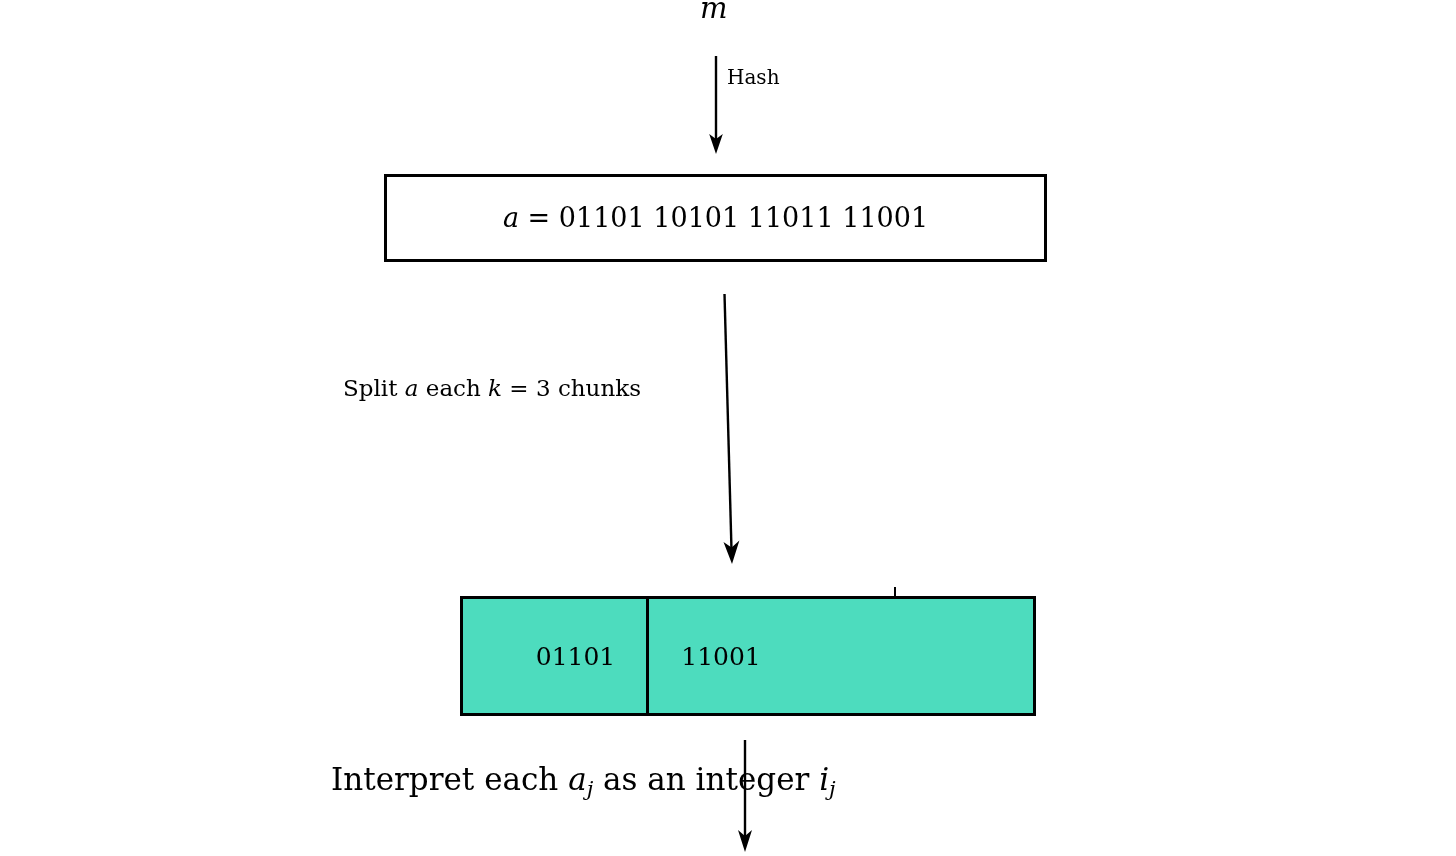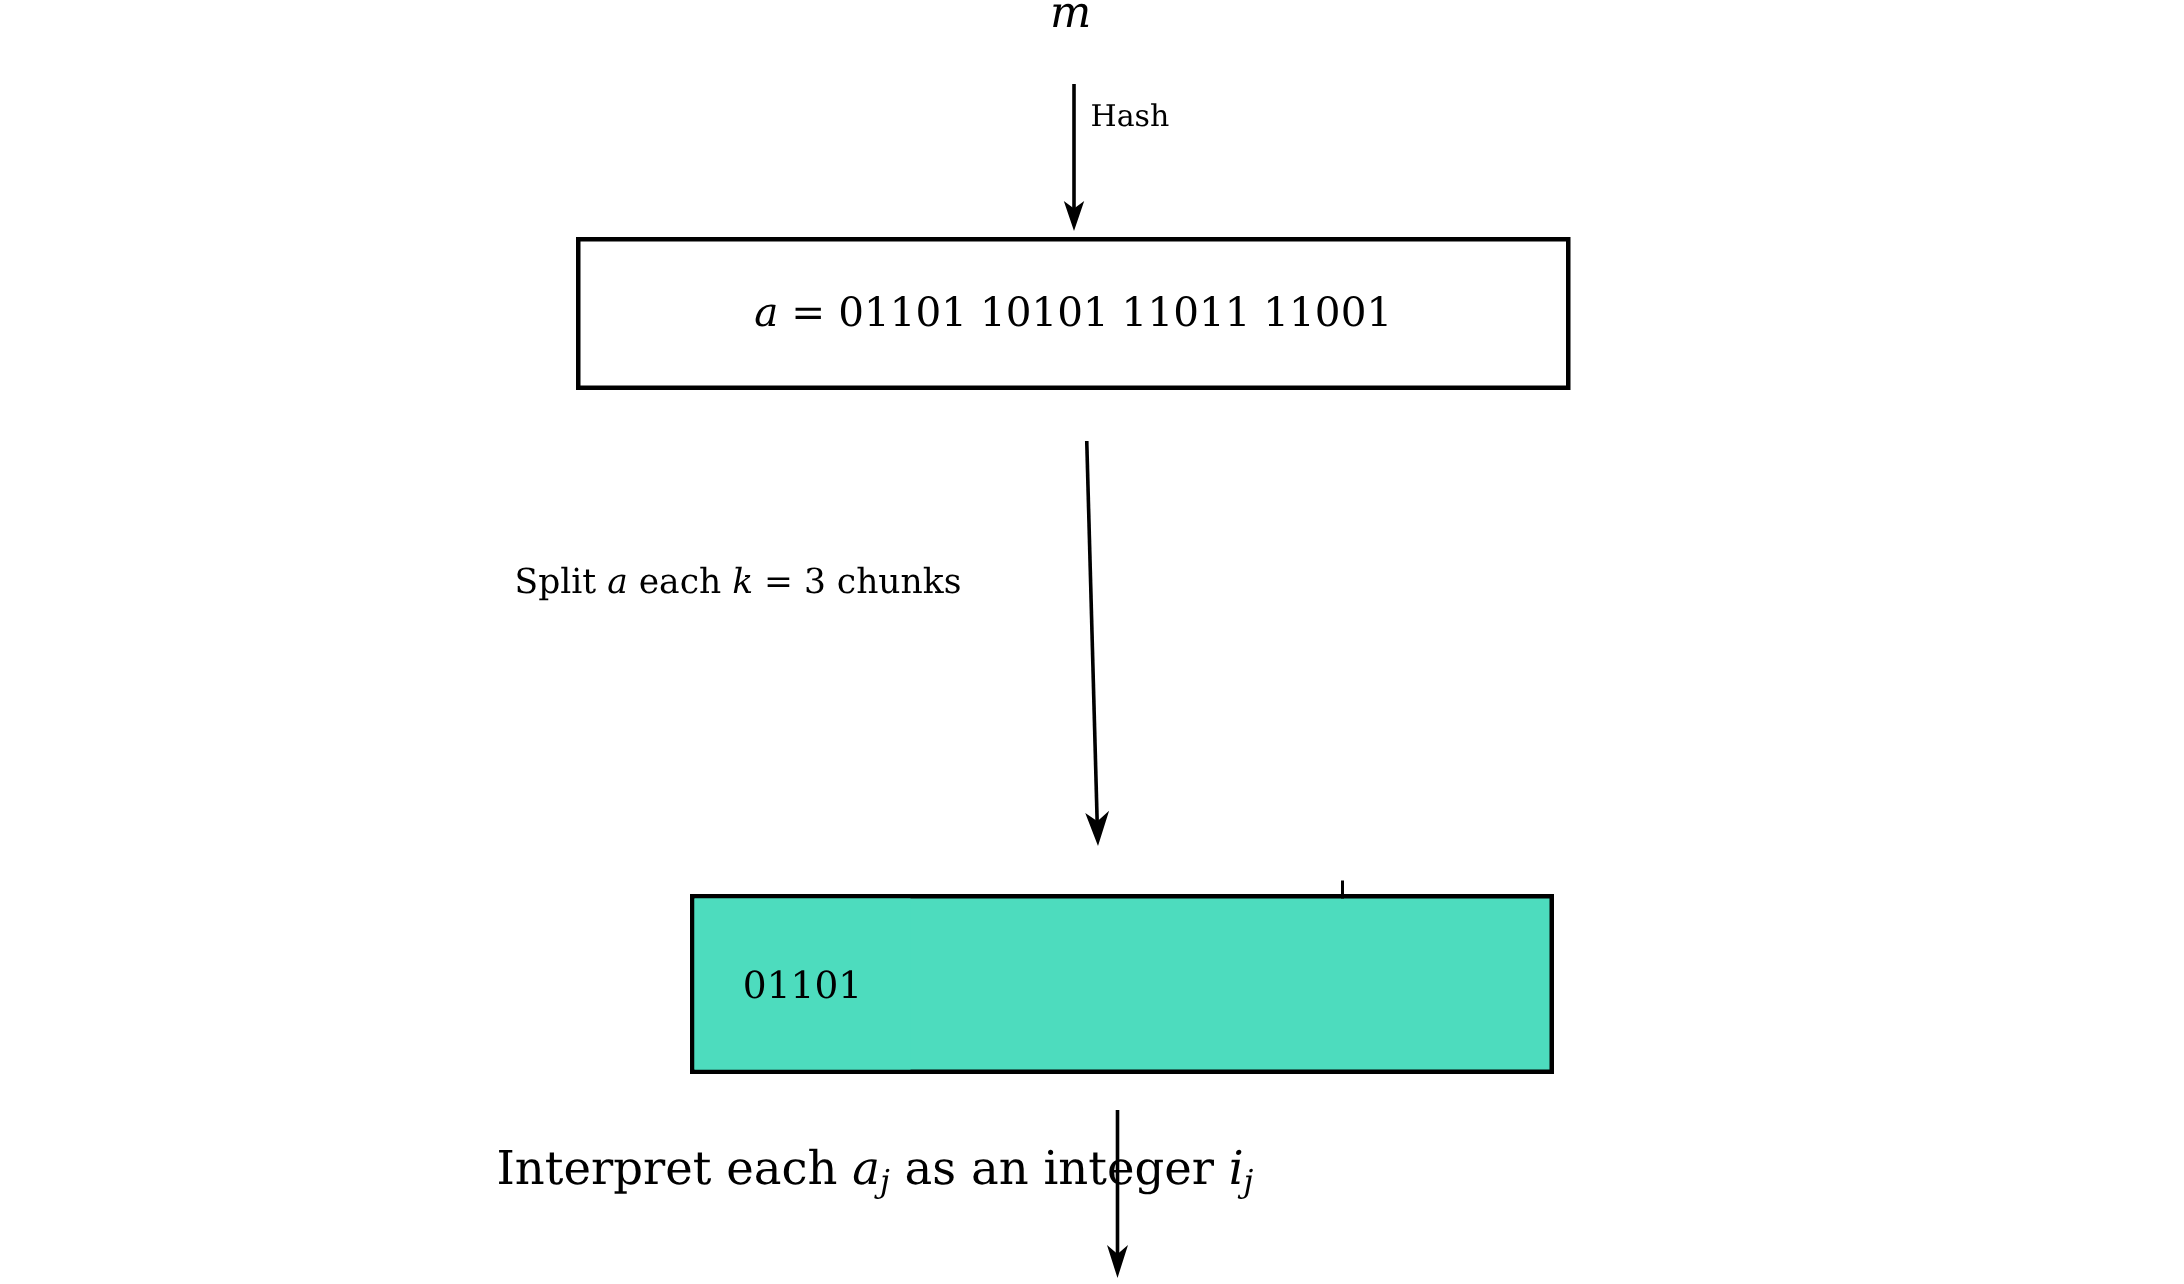--- a/index.html
+++ b/index.html
@@ -33,23 +33,23 @@
   #hash-label {
     left: 727px;
     top: 61px;
     font-size: 20px;
     line-height: 32px;
   }
 
   
   #hash-box {
     left: 384px;
-    top: 158px;
+    top: 174px;
     width: 663px;
-    height: 102px;
+    height: 88px;
     border: 3px solid #000000;
     box-sizing: border-box;
     display: flex;
     align-items: center;
     justify-content: center;
   }
   #hash-box-text {
     font-size: 27px;
     line-height: 34px;
     white-space: pre;
@@ -77,20 +77,21 @@
   
   #chunk-row {
     left: 460px;
     top: 596px;
     width: 576px;
     height: 120px;
     display: flex;
     border: 3px solid #000000;
     box-sizing: border-box;
     background: #4ddcbe;
+    padding-left: 42px;
   }
   .chunk-cell {
     width: 144px;
     height: 100%;
     box-sizing: border-box;
     background: #4ddcbe;
     display: flex;
     align-items: center;
     justify-content: center;
     font-size: 25px;
@@ -142,20 +143,23 @@
   </svg>
 
   <div class="abs" id="split-caption">
     <span class="ln"><span>Split </span><span class="mi">a</span><span> each </span><span class="mi">k</span><span> = 3 chunks</span></span>
   </div>
 
   <div class="abs" id="chunk-row">
     <div class="chunk-cell">
         <span>01101</span>
       </div>
+    <div class="chunk-cell">
+        <span>11001</span>
+      </div>
   </div>
   <div class="abs" id="chunk-tick"></div>
 
   <div class="abs" id="interpret-caption"><span>Interpret each </span><span class="mi">a</span><sub class="mi">j</sub><span> as an integer </span><span class="mi">i</span><sub class="mi">j</sub></div>
 
   <svg class="abs" id="bottom-arrow" width="60" height="130">
     <line x1="25" y1="14" x2="25" y2="112" stroke="#000" stroke-width="2.4"></line>
     <polygon points="25,126 18,104 25,110 32,104" fill="#000"></polygon>
   </svg>
 

